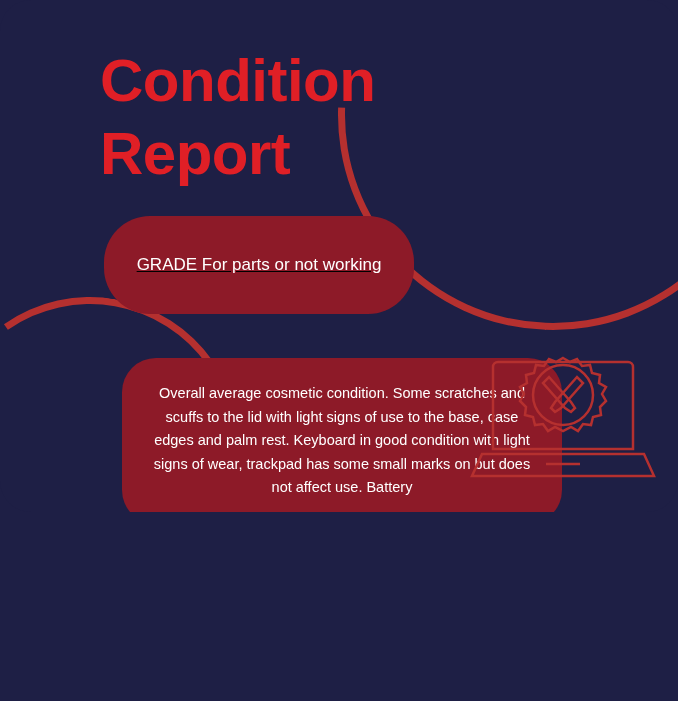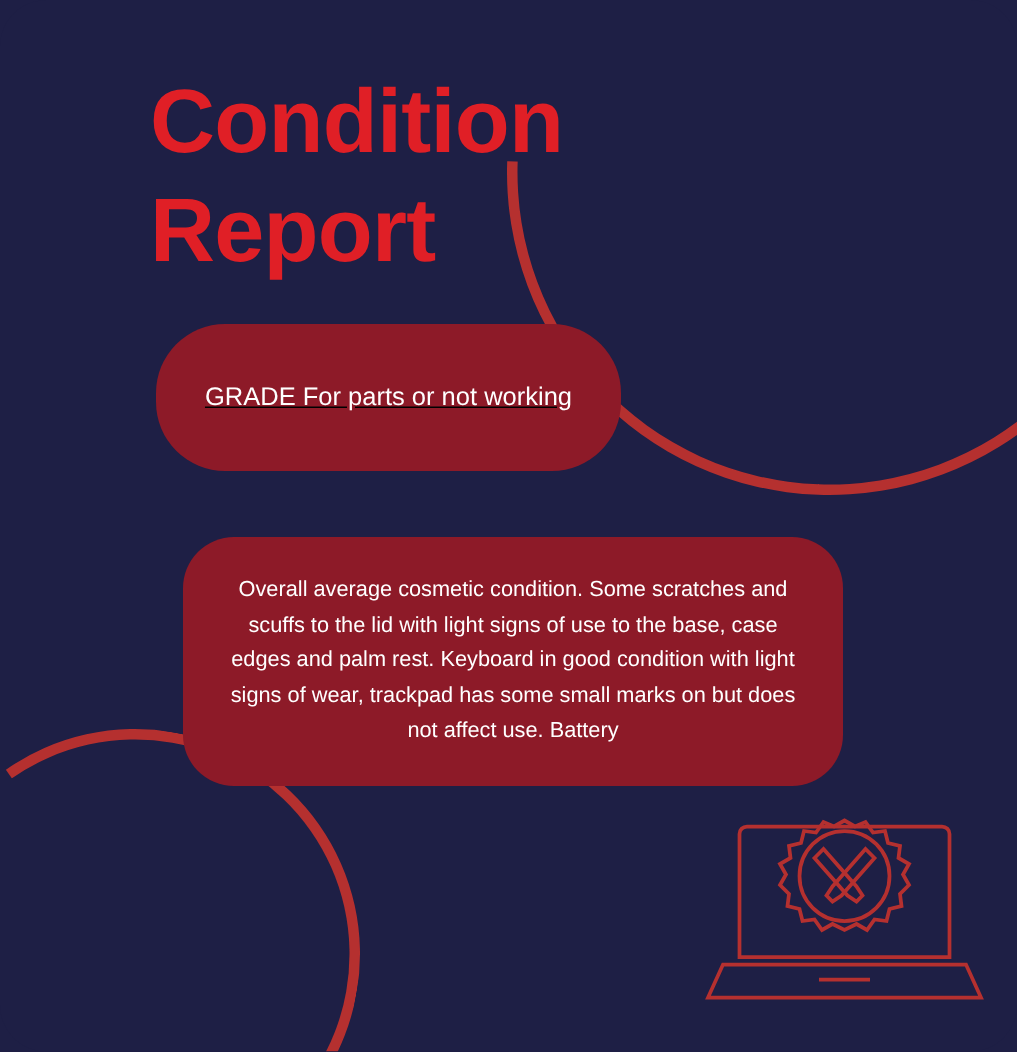--- a/index.html
+++ b/index.html
@@ -9,21 +9,21 @@
   body {
     width: 678px;
     height: 701px;
     background: #1e1f45;
     font-family: "Liberation Sans", sans-serif;
     overflow: hidden;
   }
   .canvas {
     position: relative;
     width: 678px;
-    height: 701px;
+    height: 512px;
     background: #1e1f45;
     overflow: hidden;
     border-radius: 31px;
   }
 
   
   .arc {
     position: absolute;
     border-radius: 50%;
     border: 7px solid #b5302f;

